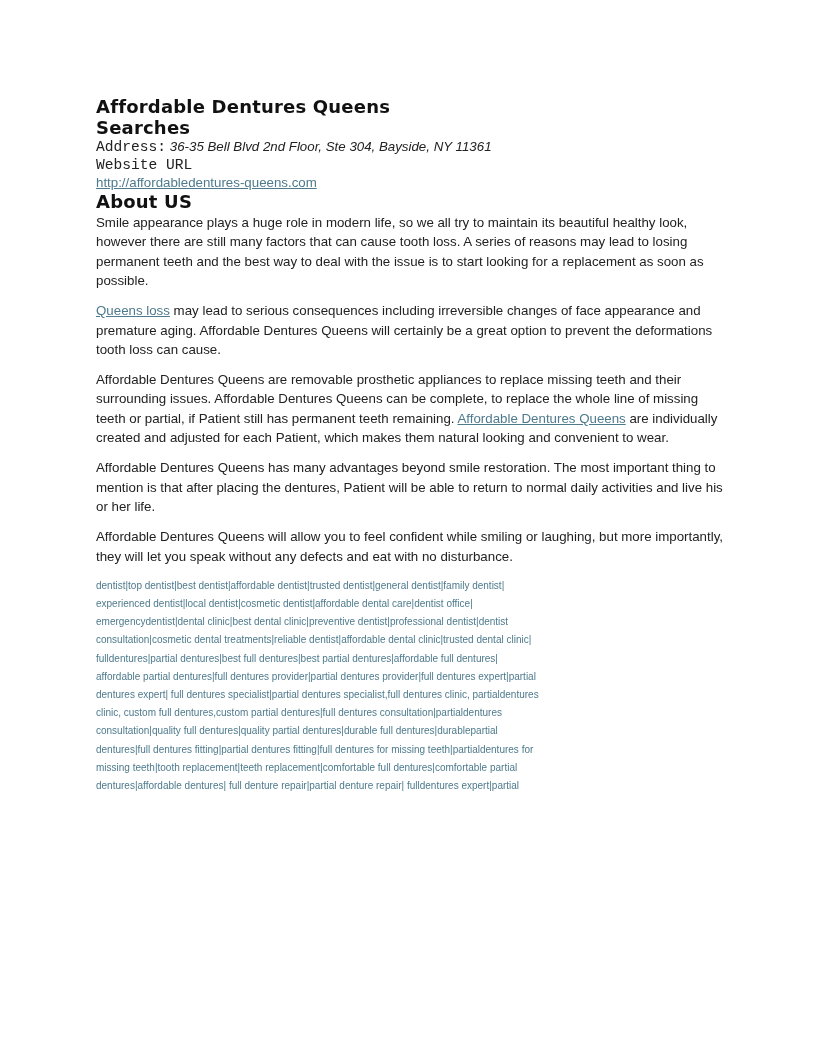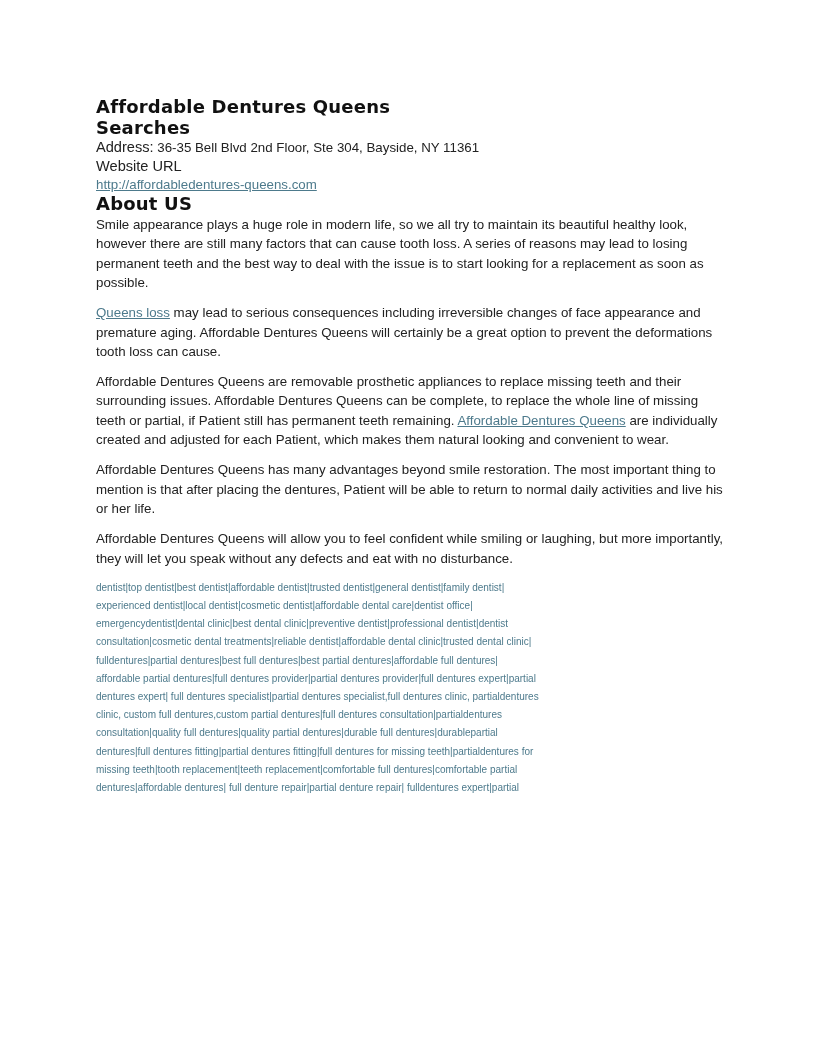--- a/index.html
+++ b/index.html
@@ -36,26 +36,26 @@
     font-weight: bold;
     color: var(--heading-color);
     margin: 0;
     letter-spacing: 0.2px;
   }
   .h-contact { margin-top: 28px; margin-bottom: 5px; }
   .h-about   { margin-top: 36px; margin-bottom: 6px; }
   .h-related { margin-top: 22px; margin-bottom: 3px; }
   .contact-line { font-size: 13.3px; line-height: 18px; }
   .contact-label {
-    font-family: Liberation Sans, sans-serif;
+    font-family: Liberation Mono, monospace;
     font-size: 14.6px;
     color: var(--text-color);
     text-align: center;
   }
-  .contact-value { font-size: 13.3px; color: var(--text-color); }
+  .contact-value { font-size: 13.3px; color: var(--text-color); font-style: italic; }
   p.body-par {
     font-size: 13.3px;
     line-height: 19.3px;
     margin: 0 0 11px 0;
     color: var(--text-color);
   }
   a.link, .link {
     color: var(--link-color);
     text-decoration: underline;
     cursor: pointer;

